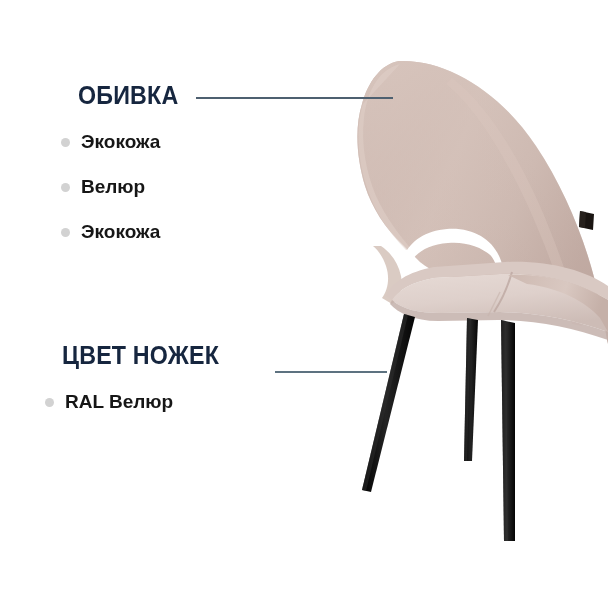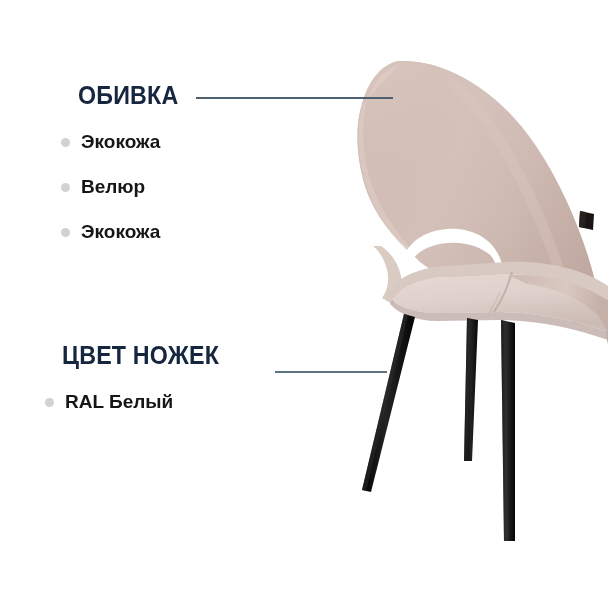--- a/index.html
+++ b/index.html
@@ -254,18 +254,18 @@
         <span class="ann-label">Экокожа</span>
       </li>
     </ul>
   </div>
 
   <div class="ann-block" id="block-legcolor">
     <div class="ann-heading">ЦВЕТ НОЖЕК</div>
     <ul class="ann-list">
       <li class="ann-item">
         <span class="bullet"></span>
-        <span class="ann-label">RAL Белый</span>
+        <span class="ann-label">RAL Велюр</span>
       </li>
     </ul>
   </div>
 
 </div>
 
 </body></html>

